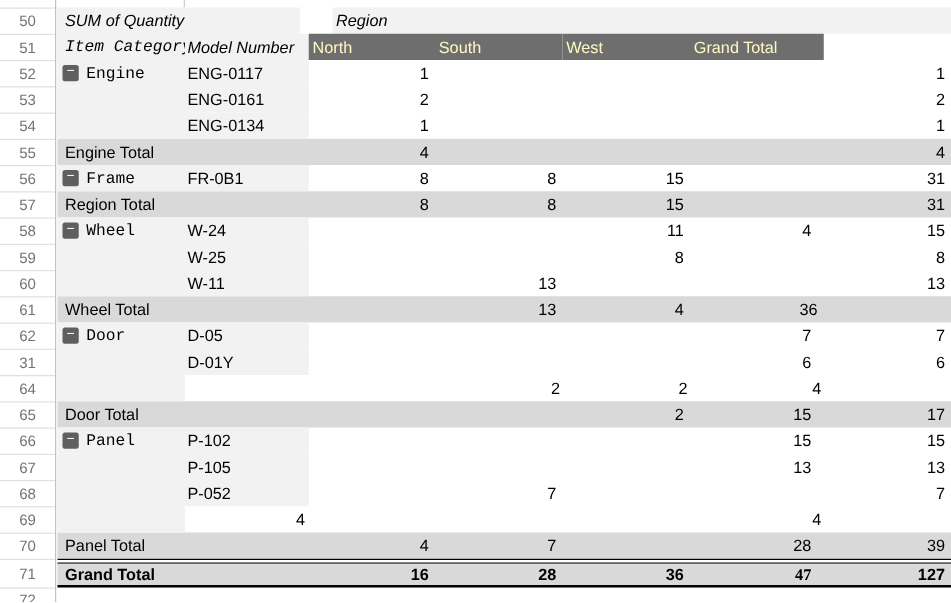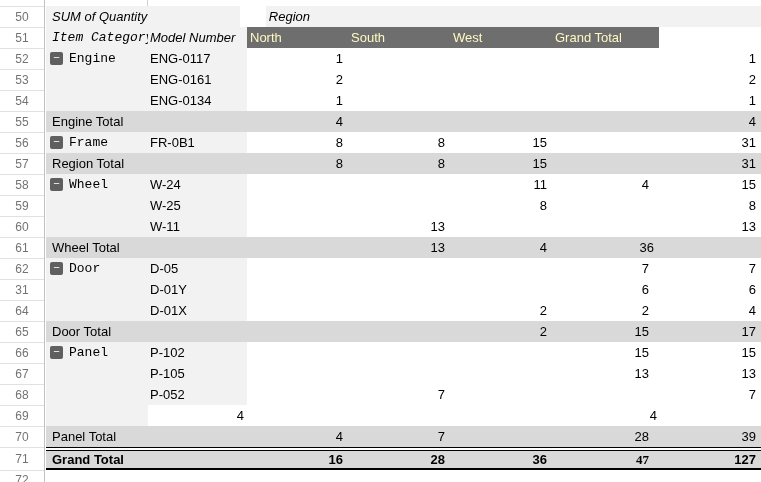--- a/index.html
+++ b/index.html
@@ -191,21 +191,20 @@
         <div class="c light wA"></div>
         <div class="c light plm wB">D-01Y</div>
         <div class="c val" style="width: 101px;"></div>
         <div class="c val" style="width: 102px;"></div>
         <div class="c val" style="width: 102px;"></div>
         <div class="c val" style="width: 102px;">6</div>
         <div class="c val" style="width: 107px;">6</div>
       </div>
       <div class="row">
         <div class="c light wA"></div>
-        <div class="c light plm wB">D-01X</div>
         <div class="c val" style="width: 101px;"></div>
         <div class="c val" style="width: 102px;"></div>
         <div class="c val" style="width: 102px;">2</div>
         <div class="c val" style="width: 102px;">2</div>
         <div class="c val" style="width: 107px;">4</div>
       </div>
       <div class="row sub">
         <div class="c pl wAB">Door Total</div>
         <div class="c val" style="width: 101px;"></div>
         <div class="c val" style="width: 102px;"></div>

